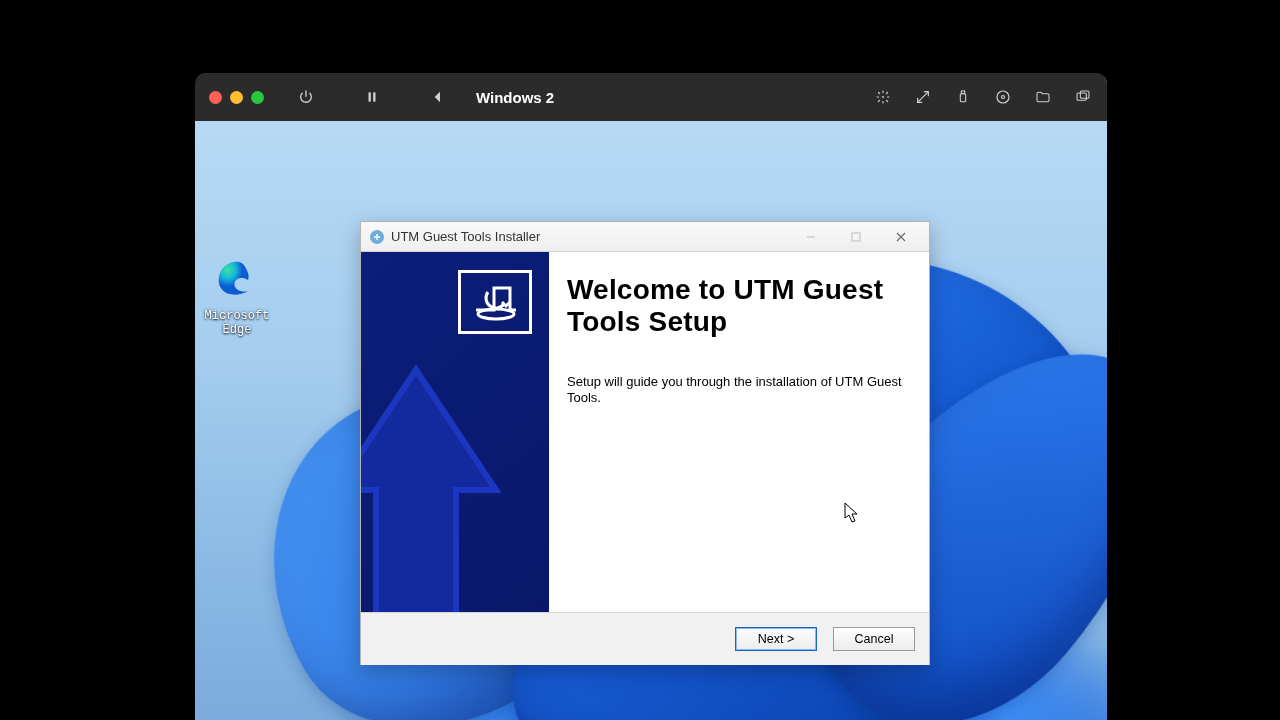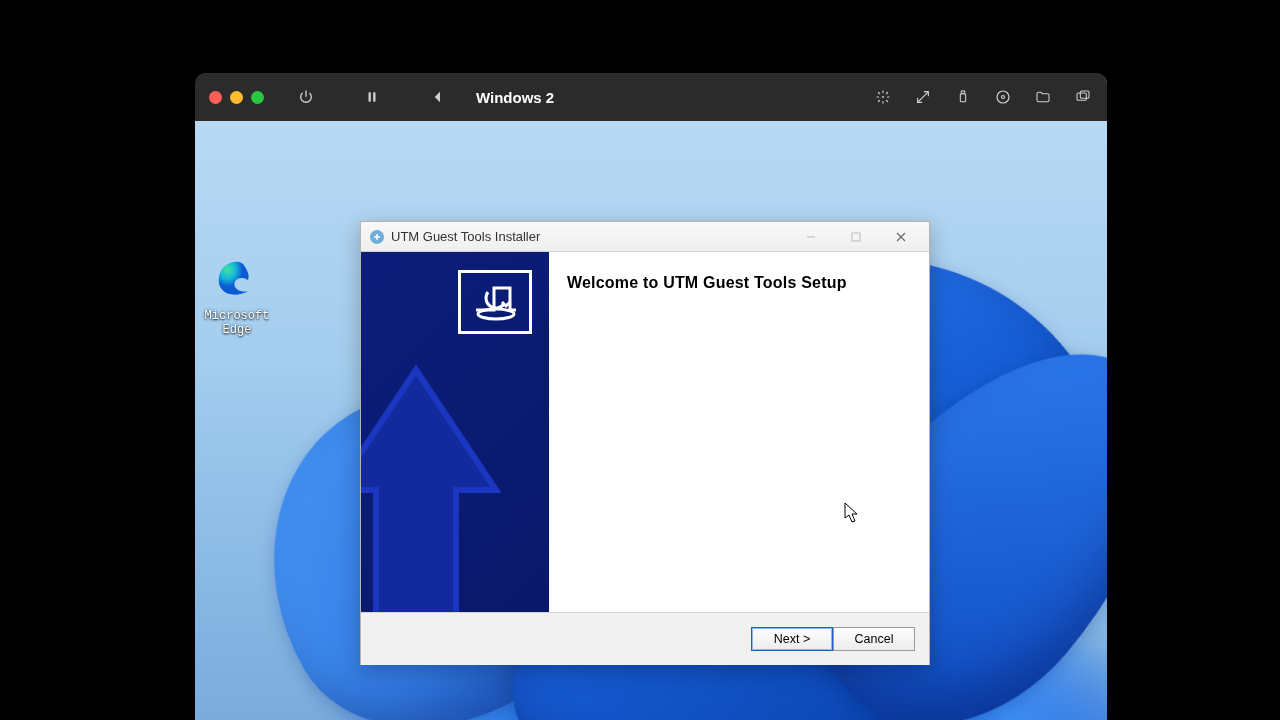--- a/index.html
+++ b/index.html
@@ -140,35 +140,36 @@
       border:3px solid #fff;
       display:flex; align-items:center; justify-content:center;
     }
     .inst-text {
       flex:1;
       padding: 22px 20px 10px 18px;
       font-size: 13px;
       color: #000;
     }
     .inst-text h1 {
-      font-size: 16px;
+      font-size: 28px;
       font-weight: 700;
       margin-bottom: 36px;
       letter-spacing: .2px;
     }
     .inst-text p { line-height: 1.25; margin-bottom: 14px; }
 
     .installer-footer {
       height: 53px;
       border-top: 1px solid #d4d4d4;
       background: #f1f1f1;
       display:flex;
       align-items:center;
       justify-content:flex-end;
       padding: 0 14px;
+      gap: 16px;
     }
     .win-button {
       min-width: 82px;
       height: 24px;
       font-size: 12.5px;
       background: linear-gradient(#fefefe,#ececec);
       border: 1px solid #9a9a9a;
       cursor: pointer;
     }
     .win-button.primary { border: 1px solid #1a62c6; box-shadow: inset 0 0 0 1px #8bb6ef; }
@@ -320,20 +321,21 @@
             <svg viewBox="0 0 50 44" width="50" height="44">
               <path d="M6 30 L24 30 L24 8 L40 8 L40 30 L46 30" fill="none" stroke="#fff" stroke-width="3"></path>
               <ellipse cx="26" cy="34" rx="18" ry="5" fill="none" stroke="#fff" stroke-width="3"></ellipse>
               <path d="M18 12a10 10 0 1 0 16 12" fill="none" stroke="#fff" stroke-width="3"></path>
               <path d="M32 22l4 4 4-4" fill="none" stroke="#fff" stroke-width="3"></path>
             </svg>
           </div>
         </div>
         <div class="inst-text">
           <h1>Welcome to UTM Guest Tools Setup</h1>
+          <p>Setup will guide you through the installation of UTM Guest Tools.</p>
         </div>
       </div>
 
       <div class="installer-footer">
         <button class="win-button primary">Next &gt;</button>
         <button class="win-button">Cancel</button>
       </div>
     </div>
 
     <svg class="cursor" viewBox="0 0 16 22">

